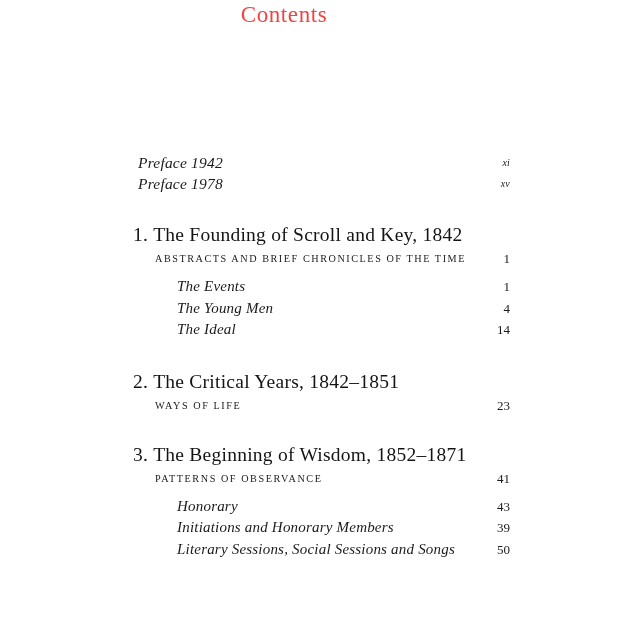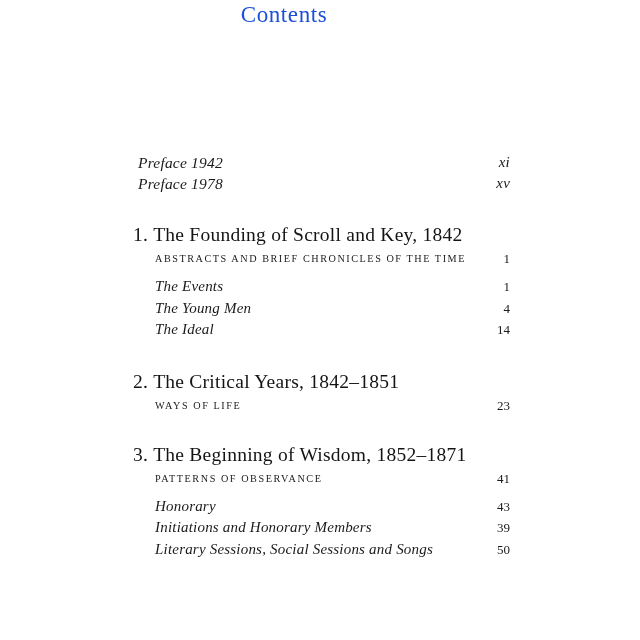--- a/index.html
+++ b/index.html
@@ -25,21 +25,21 @@
 
   
   .toc-title {
     position: absolute;
     top: 0px;
     left: 0;
     width: 568px;
     text-align: center;
     font-size: 23px;
     letter-spacing: 0.6px;
-    color: #1d4ed8;
+    color: #ef4444;
     line-height: 30px;
   }
 
   
   .toc-body {
     position: absolute;
     top: 152px;
     left: 0;
     width: 640px;
   }
@@ -64,21 +64,21 @@
     padding-left: 138px;
   }
   .frontmatter .row {
     font-style: italic;
     font-size: 15.5px;
     line-height: 21px;
     letter-spacing: 0.2px;
   }
   .frontmatter .row .pg {
     font-style: italic;
-    font-size: 15px;
+    font-size: 10px;
     letter-spacing: 0.2px;
   }
 
   
   .chapter {
     margin-top: 28px;
     padding-left: 133px;
   }
   .chapter-head {
     font-size: 19.5px;
@@ -110,21 +110,21 @@
     width: 40px;
     text-align: right;
     letter-spacing: 0;
     font-size: 13px;
     text-transform: none;
   }
 
   
   .sections {
     margin-top: 9px;
-    margin-left: 22px;
+    margin-left: 44px;
   }
   .sections .row {
     font-style: italic;
     font-size: 15px;
     line-height: 21.5px;
     letter-spacing: 0.2px;
     color: #1a1a1a;
   }
   .sections .row .pg {
     font-style: normal;

